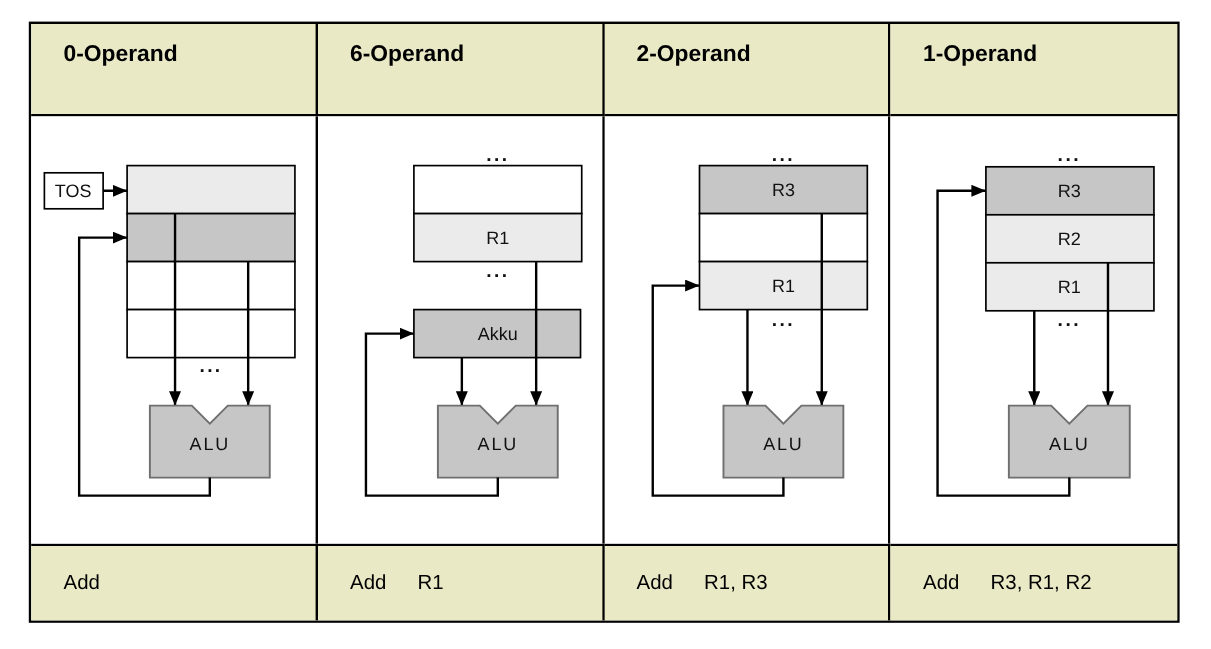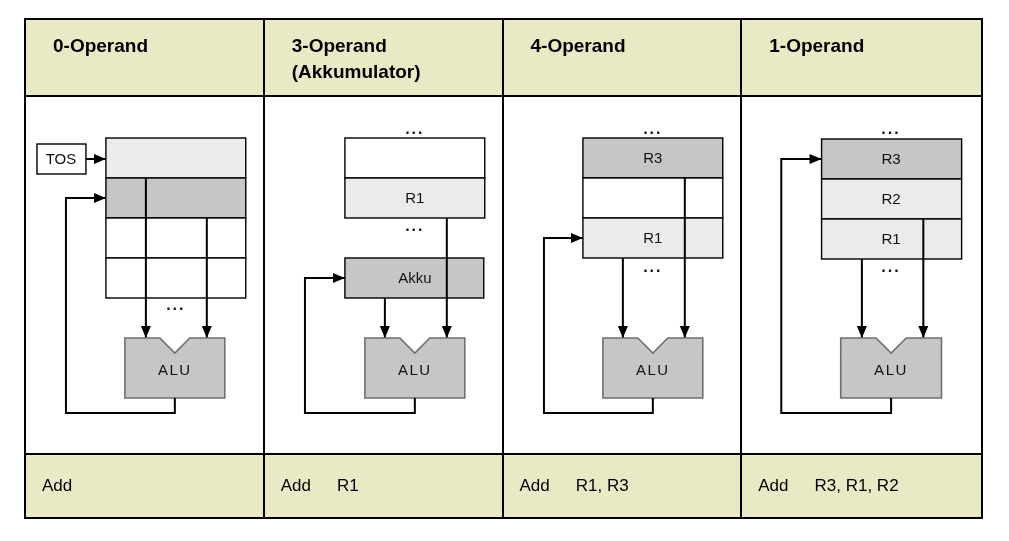--- a/index.html
+++ b/index.html
@@ -15,21 +15,21 @@
     grid-template-rows:77px 1fr 64px;
   }
   .hcell {
     background:var(--header_bg); border-right:2px solid #000; border-bottom:2px solid #000;
     box-sizing:border-box; padding:13px 8px 0 27px;
     font-size:19px; font-weight:bold; line-height:26px;
   }
   .bcell { position:relative; background:#fff; border-right:2px solid #000; box-sizing:border-box; }
   .fcell {
     background:var(--header_bg); border-right:2px solid #000; border-top:2px solid #000;
-    box-sizing:border-box; display:flex; align-items:center; padding-left:16px;
+    box-sizing:border-box; display:flex; align-items:center; padding-left:27px;
     font-size:17px; white-space:pre;
   }
   .last { border-right:none !important; }
   .operands { margin-left:26px; }
   svg.diagram { position:absolute; inset:0; width:100%; height:100%; display:block; }
   .cellrect { stroke:#000; stroke-width:1.4; }
   .fill-light { fill:var(--cell_light); }
   .fill-gray  { fill:var(--cell_gray); }
   .fill-white { fill:var(--cell_white); }
   .wire  { stroke:var(--line); stroke-width:2; fill:none; }
@@ -49,25 +49,24 @@
     </marker>
   </defs>
 </svg>
 
 <div class="isa-table">
 
   <div class="hcell">
     <div>0-Operand</div>
   </div>
   <div class="hcell">
-    <div>3-Operand</div>
-    <div>(Akkumulator)</div>
+    <div>6-Operand</div>
   </div>
   <div class="hcell">
-    <div>4-Operand</div>
+    <div>2-Operand</div>
     <div></div>
   </div>
   <div class="hcell last">
     <div>1-Operand</div>
     <div></div>
   </div>
 
   <div class="bcell">
     <svg class="diagram" viewBox="0 0 237 356" preserveAspectRatio="none">
       <rect class="cellrect fill-light" x="80" y="41" width="140" height="40"></rect>

